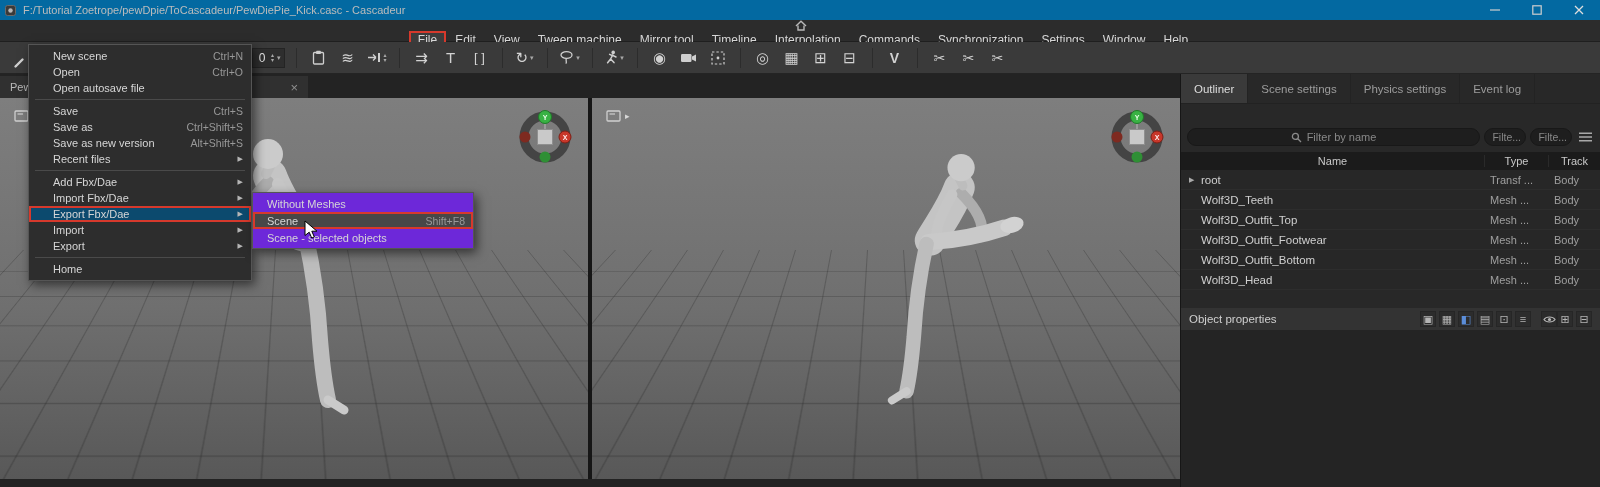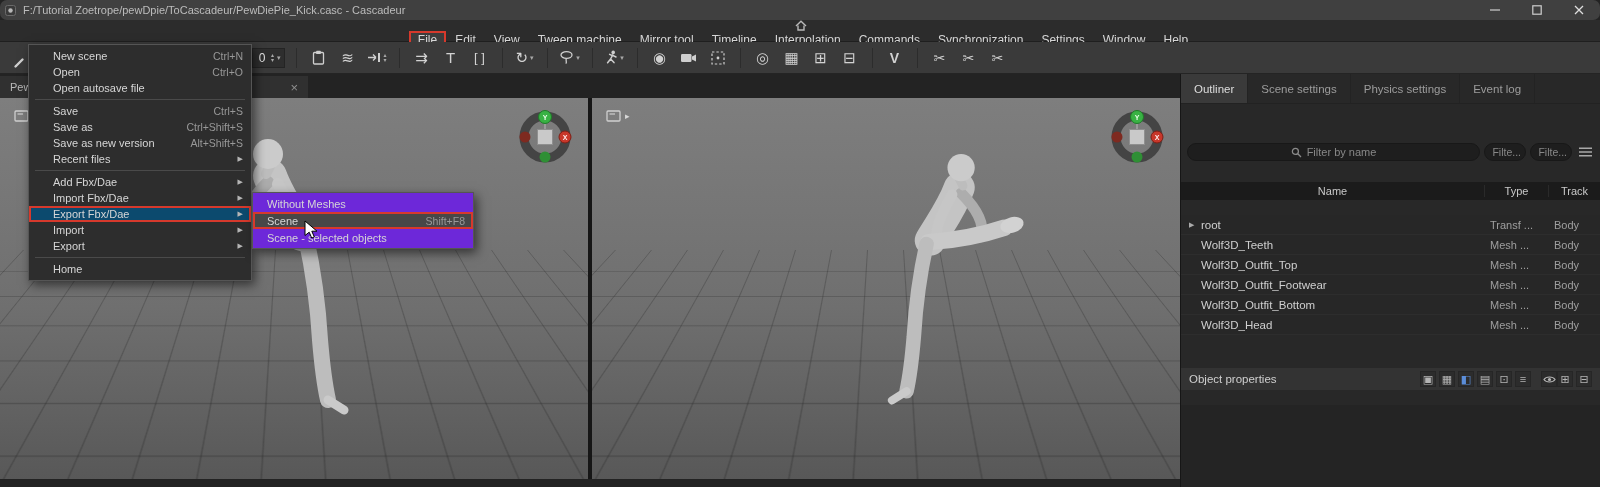--- a/index.html
+++ b/index.html
@@ -1,21 +1,21 @@
 <!DOCTYPE html>
 <html><head>
 <meta charset="utf-8">
 <style>
   * { box-sizing: border-box; margin: 0; padding: 0; }
   html,body { width:1600px; height:487px; overflow:hidden; }
   body { font-family:"Liberation Sans","DejaVu Sans",sans-serif; background:#222; color:#ccc; }
   #app { position:relative; width:1600px; height:487px; background:#232323; }
 
   
-  .titlebar { height:20px; background:#404040; display:flex; align-items:center; padding-left:5px;border-radius:7px; }
+  .titlebar { height:20px; background:#0369a1; display:flex; align-items:center; padding-left:5px; }
   .app-logo { width:12px; height:12px; margin-right:6px; display:flex; align-items:center; }
   .title-text { font-size:11px; color:#bcbcbc; white-space:nowrap; }
   .win-controls { margin-left:auto; display:flex; height:20px; }
   .win-btn { width:42px; height:20px; display:flex; align-items:center; justify-content:center; }
 
   
   .menubar { height:22px; background:#2c2c2c; display:flex; align-items:center; padding-left:6px; border-bottom:1px solid #1f1f1f;flex-direction:column; }
   .home-btn { width:20px; height:18px; display:flex; align-items:center; justify-content:center; margin-right:4px; }
   .mb-item { font-size:12px; color:#d6d6d6; padding:2px 9px; white-space:nowrap; cursor:default; }
   .mb-item.redbox { outline:2px solid #d6392c; outline-offset:-2px; background:#3c3c3c; }
@@ -47,21 +47,21 @@
              repeating-linear-gradient(90deg, rgba(35,35,35,.28) 0 1px, transparent 1px 36px);
            transform:perspective(430px) rotateX(56deg); transform-origin:50% 0; }
   .vp-icon { position:absolute; top:12px; left:14px; display:flex; align-items:center; gap:4px; color:#cfcfcf; }
   .vp-arrow { font-size:9px; color:#d8d8d8; }
   .char { position:absolute; }
   .char.flip { transform:scaleX(-1); }
   .gizmo { position:absolute; top:10px; right:14px; }
   .bottomstrip { height:8px; background:#232323; }
 
   
-  .panel { width:420px; background:#282828; border-left:1px solid #161616; display:flex; flex-direction:column;gap:15px; }
+  .panel { width:420px; background:#282828; border-left:1px solid #161616; display:flex; flex-direction:column; }
   .panel-tabs { height:30px; display:flex; align-items:stretch; background:#282828; border-bottom:1px solid #222; }
   .p-tab { display:flex; align-items:center; padding:0 13px; font-size:11.5px; color:#9c9c9c; border-right:1px solid #232323; }
   .p-tab.active { background:#3a3a3a; color:#dedede; }
   .filter-row { display:flex; align-items:center; gap:4px; padding:0 6px; margin-top:22px; height:22px; }
   .filter-main { flex:1; height:18px; background:#1e1e1e; border:1px solid #181818; border-radius:9px;
                  display:flex; align-items:center; justify-content:center; gap:5px; color:#888; font-size:11px; }
   .filter-small { width:42px; height:18px; background:#1e1e1e; border:1px solid #181818; border-radius:9px;
                   display:flex; align-items:center; gap:3px; padding:0 4px; color:#888; font-size:10.5px;
                   overflow:hidden; white-space:nowrap; }
   .panel-menu { width:18px; display:flex; justify-content:center; }

